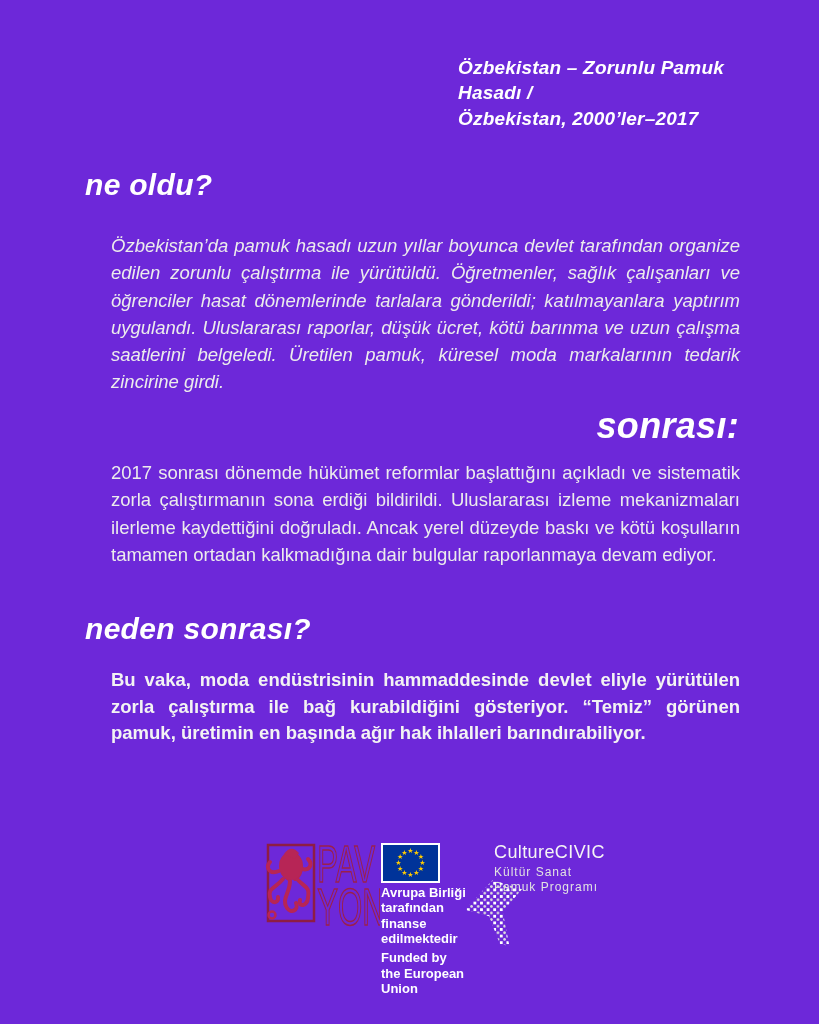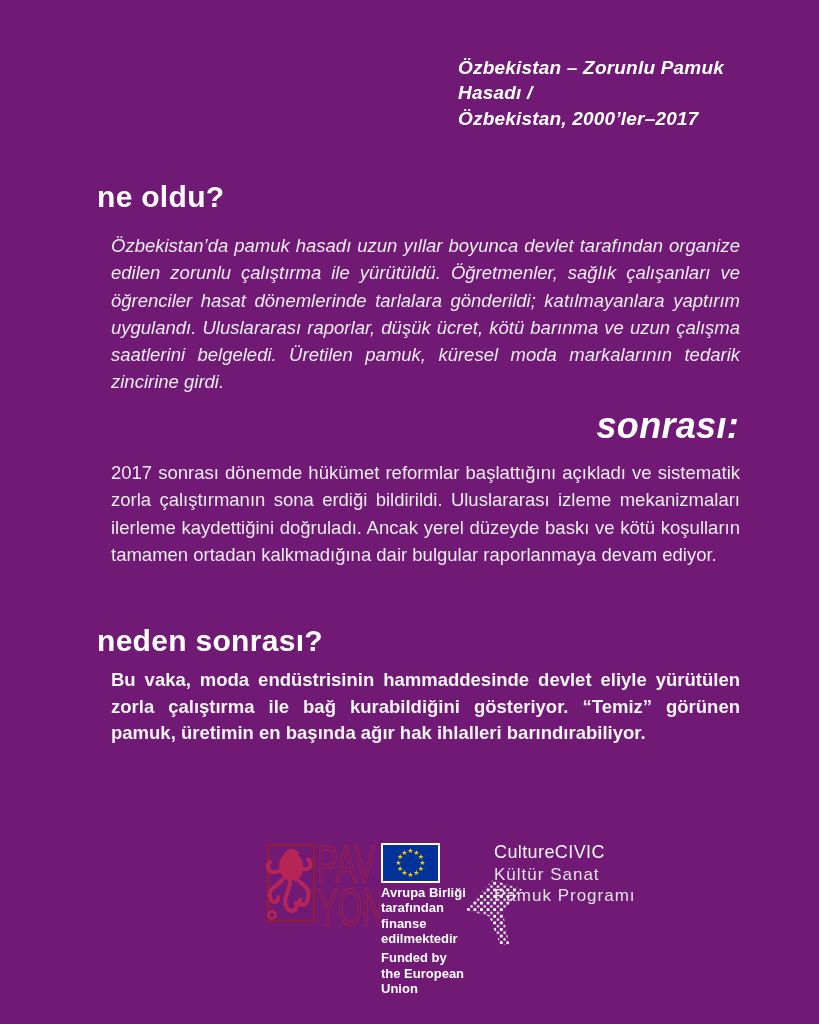--- a/index.html
+++ b/index.html
@@ -1,33 +1,33 @@
 <!DOCTYPE html>
 <html><head>
 <meta charset="utf-8">
 <style>
   html,body{margin:0;padding:0;background:#000;}
   .poster{
     position:relative;
     width:819px;height:1024px;
-    background:#701a75;
+    background:#6d28d9;
     font-family:"Liberation Sans",sans-serif;
     overflow:hidden;
     color:#efefef;
   }
   
   .title-block{
     position:absolute;left:458px;top:55px;width:330px;
     color:#fff;font-size:19px;font-weight:bold;font-style:italic;
     line-height:1.33;letter-spacing:.2px;
   }
   
   .h-left{
-    position:absolute;left:85px;margin:12px;
-    color:#fff;font-size:30px;font-weight:bold;
+    position:absolute;left:85px;margin:0;
+    color:#fff;font-size:30px;font-weight:bold;font-style:italic;
     letter-spacing:.3px;
   }
   .h-right{
     position:absolute;right:71px;margin:9px;text-align:right;
     color:#fff;font-size:36px;font-weight:bold;font-style:italic;
     letter-spacing:.3px;
   }
   #h-what{top:168px;}
   #h-aftermath{top:396px;}
   #h-why{top:612px;}
@@ -63,21 +63,21 @@
   .eu-flag span:nth-child(8){left:calc(50% - 6px);top:calc(50% + 10.4px);}
   .eu-flag span:nth-child(9){left:calc(50% - 10.4px);top:calc(50% + 6px);}
   .eu-flag span:nth-child(10){left:calc(50% - 12px);top:50%;}
   .eu-flag span:nth-child(11){left:calc(50% - 10.4px);top:calc(50% - 6px);}
   .eu-flag span:nth-child(12){left:calc(50% - 6px);top:calc(50% - 10.4px);}
   .eu-text{margin-top:2px;color:#fff;font-size:13px;font-weight:bold;line-height:1.18;}
   .eu-text .gap{height:4px;}
   
   .ccivic{position:absolute;left:478px;top:4px;color:#ededed;}
   .cc-title{font-size:18px;font-weight:normal;letter-spacing:.4px;color:#f5f5f5;}
-  .cc-sub{font-size:17px;letter-spacing:1px;line-height:1.22;margin-top:2px;color:#e2e2e2;}
+  .cc-sub{font-size:12px;letter-spacing:1px;line-height:1.22;margin-top:2px;color:#e2e2e2;}
   .cc-arrow{
     position:absolute;left:449px;top:42px;width:60px;height:66px;
     background-image:
       radial-gradient(circle,#fff 1.45px,rgba(255,255,255,0) 1.6px),
       radial-gradient(circle,#dcdcdc 1.25px,rgba(255,255,255,0) 1.4px);
     background-size:6.6px 6.6px,6.6px 6.6px;
     background-position:0 0,3.3px 3.3px;
     clip-path:polygon(0 45%,46% 0,95% 14%,63% 48%,74% 100%,58% 97%,40% 55%);
   }
 </style>

